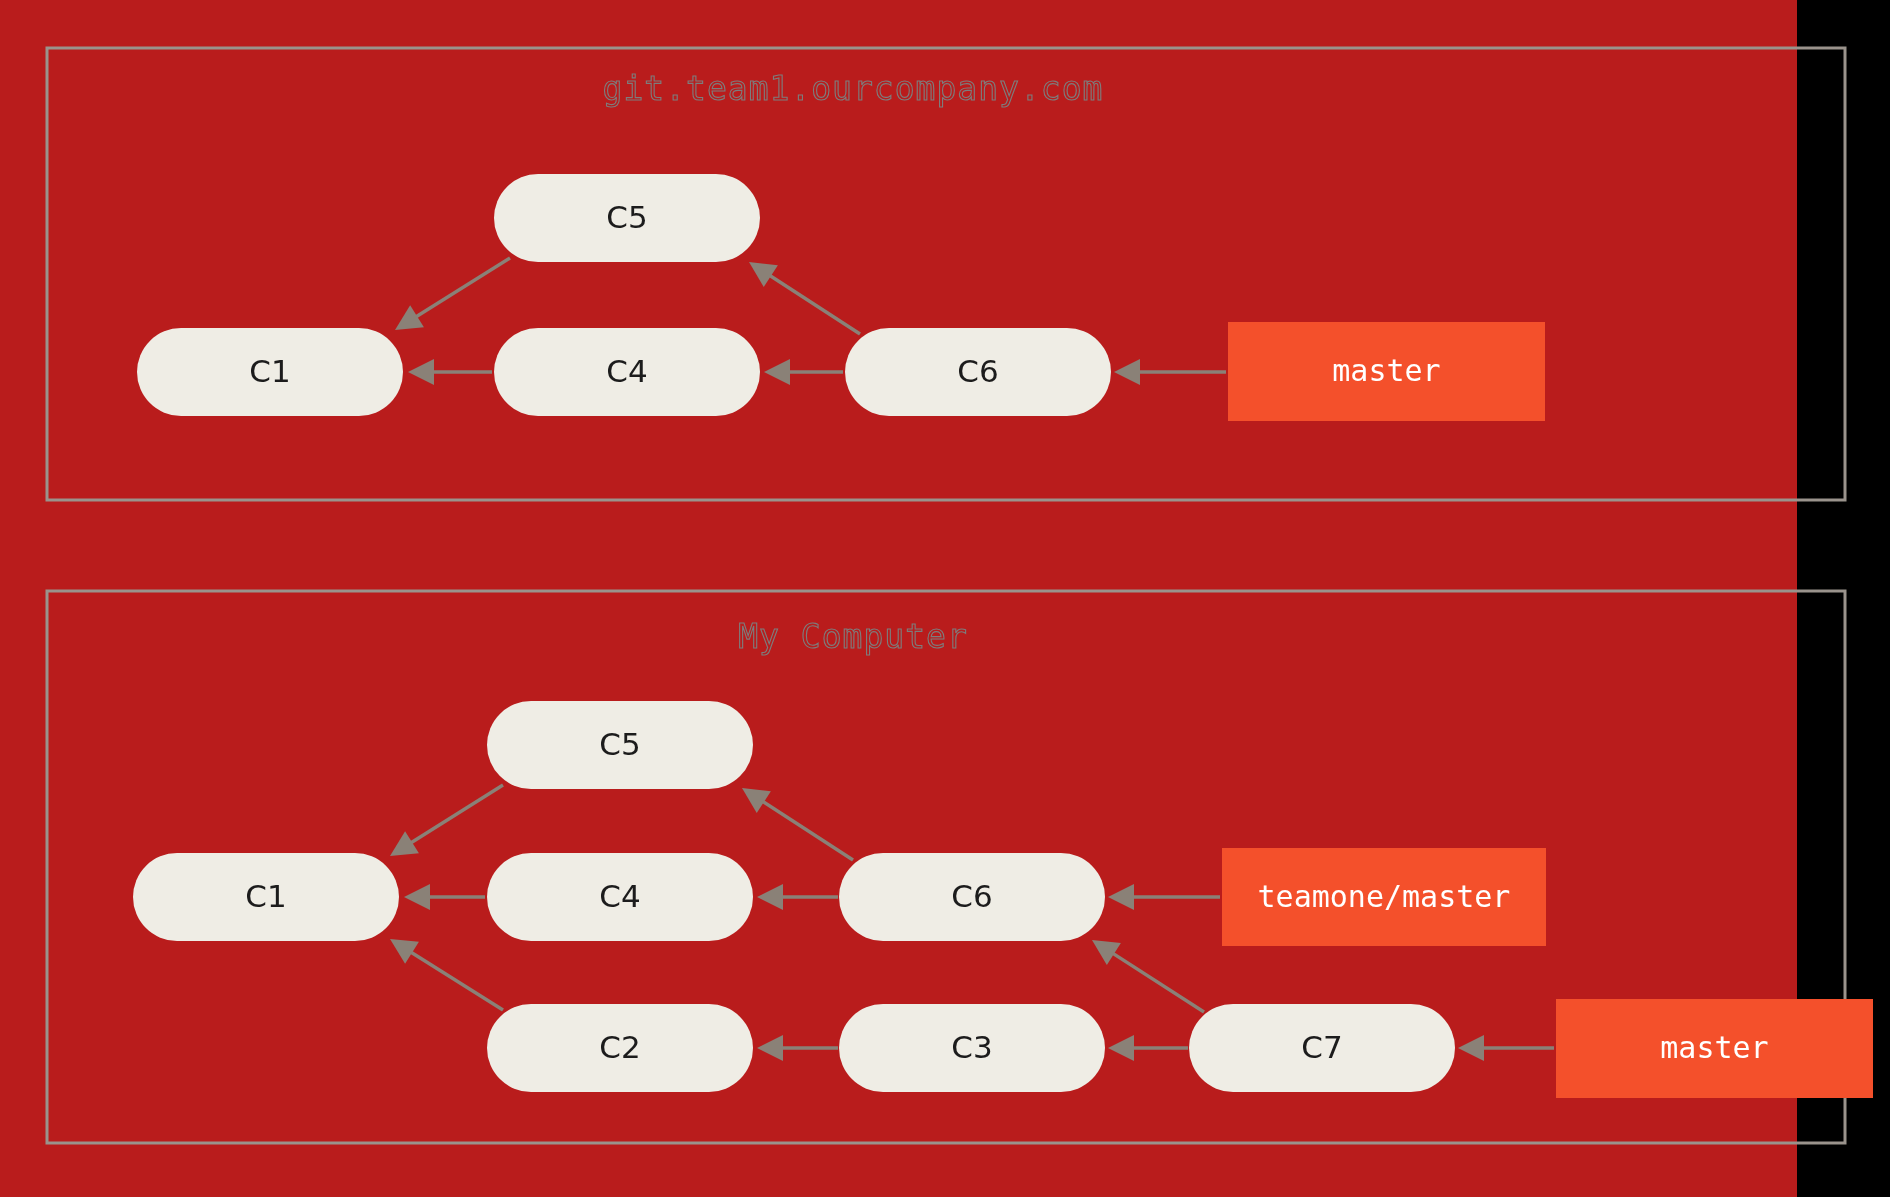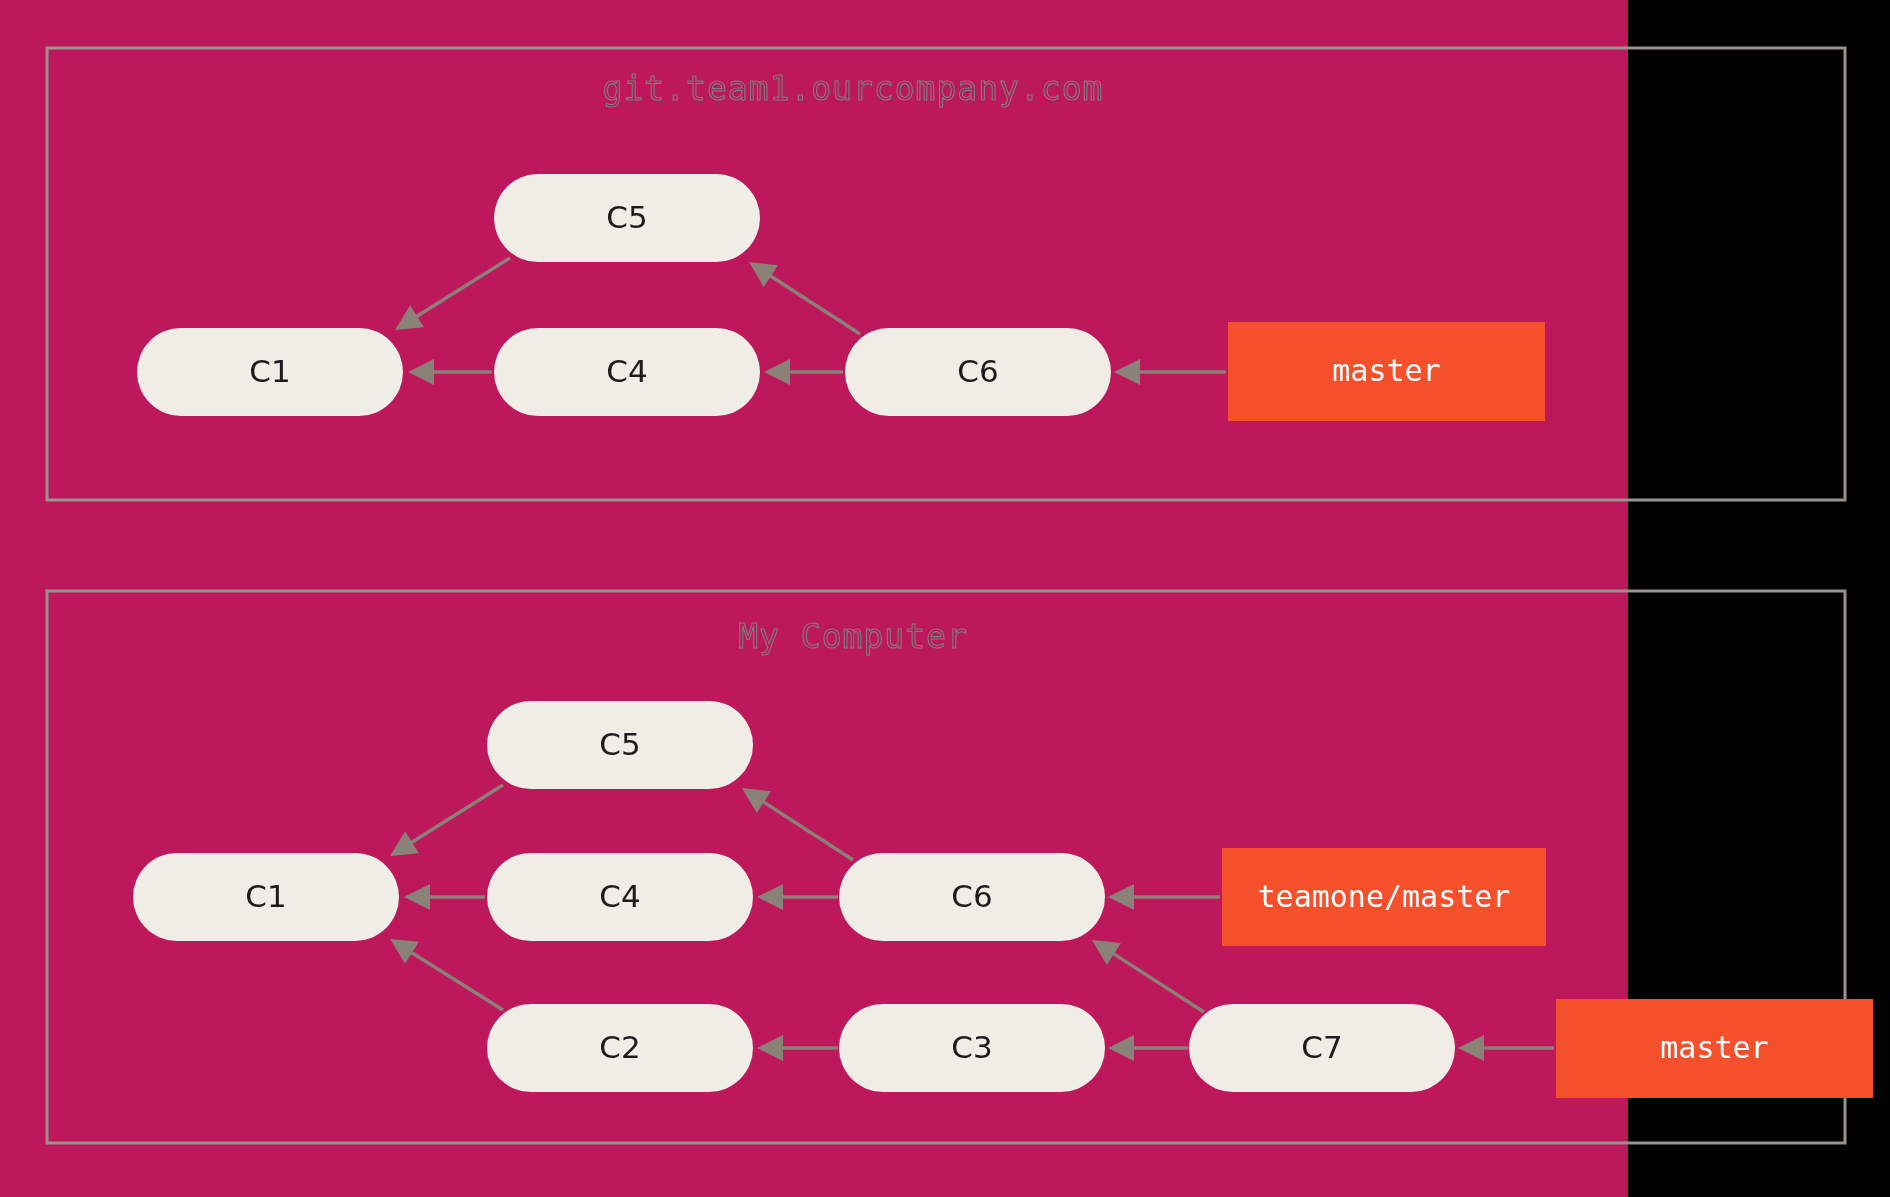--- a/index.html
+++ b/index.html
@@ -8,23 +8,24 @@
     background: #000000;
   }
   body {
     width: 1890px;
     height: 1197px;
     overflow: hidden;
     font-family: "DejaVu Sans Mono", monospace;
   }
   #stage {
     position: relative;
-    width: 1628px;
+    width: 1770px;
     height: 1197px;
-    background: #be185d;
+    background: #b91c1c;
+    padding-left: 27px;
   }
   #stage svg {
     position: absolute;
     left: 0;
     top: 0;
   }
   .panel-rect {
     fill: none;
     stroke: #9a938c;
     stroke-width: 3;

